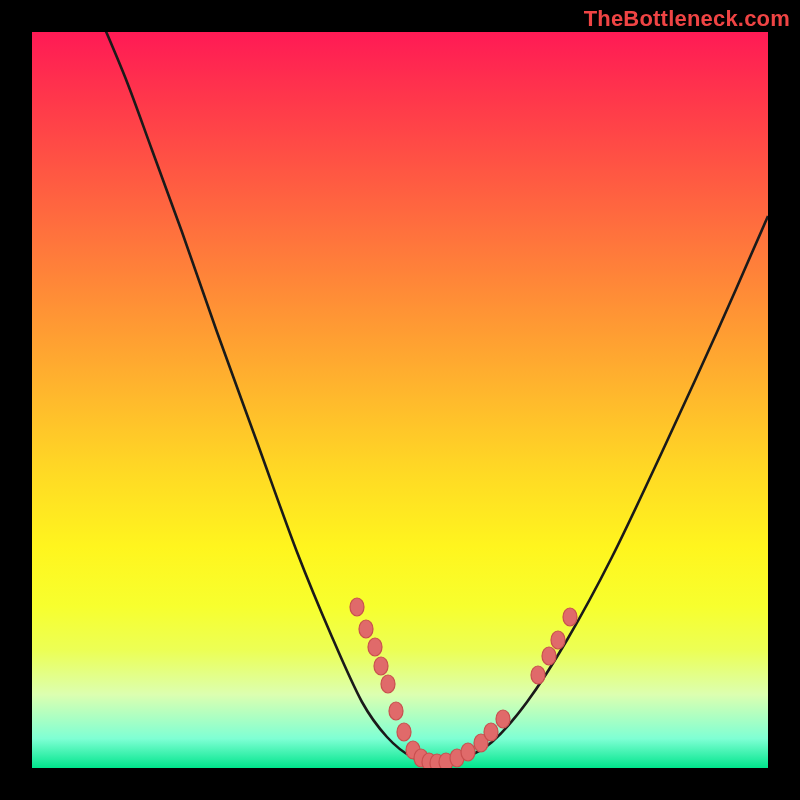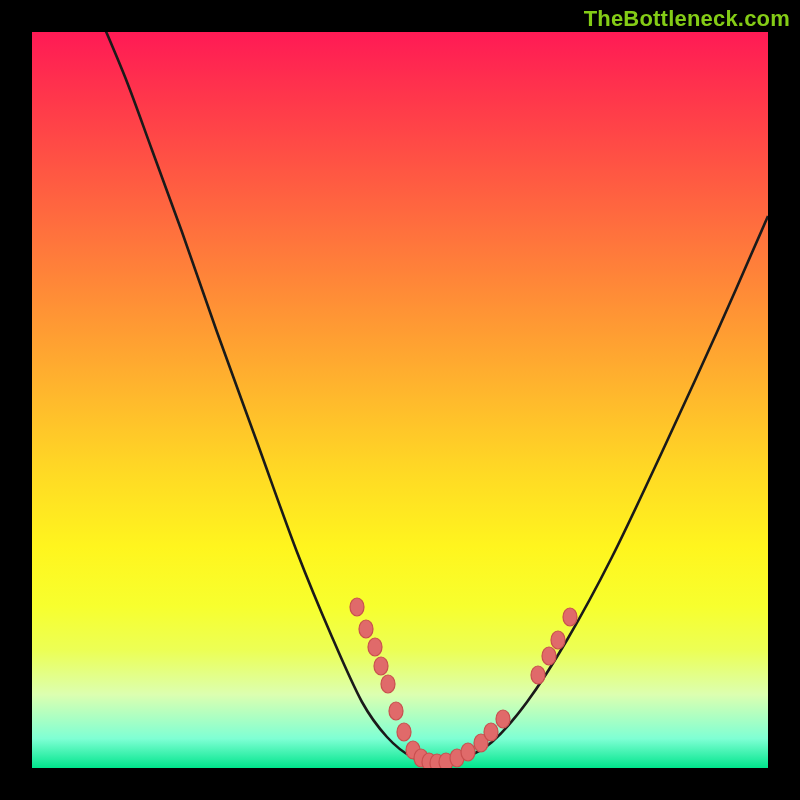--- a/index.html
+++ b/index.html
@@ -29,21 +29,21 @@
       #f7ff2e 78%,
       #ecff55 84%,
       #dcffb0 90%,
       #7fffd4 96%,
       #00e58c 100%);
   }
   .watermark {
     position: absolute;
     top: 6px;
     right: 10px;
-    color: #84cc16;
+    color: #ef4444;
     font-size: 22px;
     font-weight: 600;
     letter-spacing: 0.2px;
     z-index: 5;
     text-shadow: 0 0 1px rgba(0,0,0,0.15);
     text-align: right;
   }
   svg.curve {
     position: absolute;
     left: 0; top: 0;

